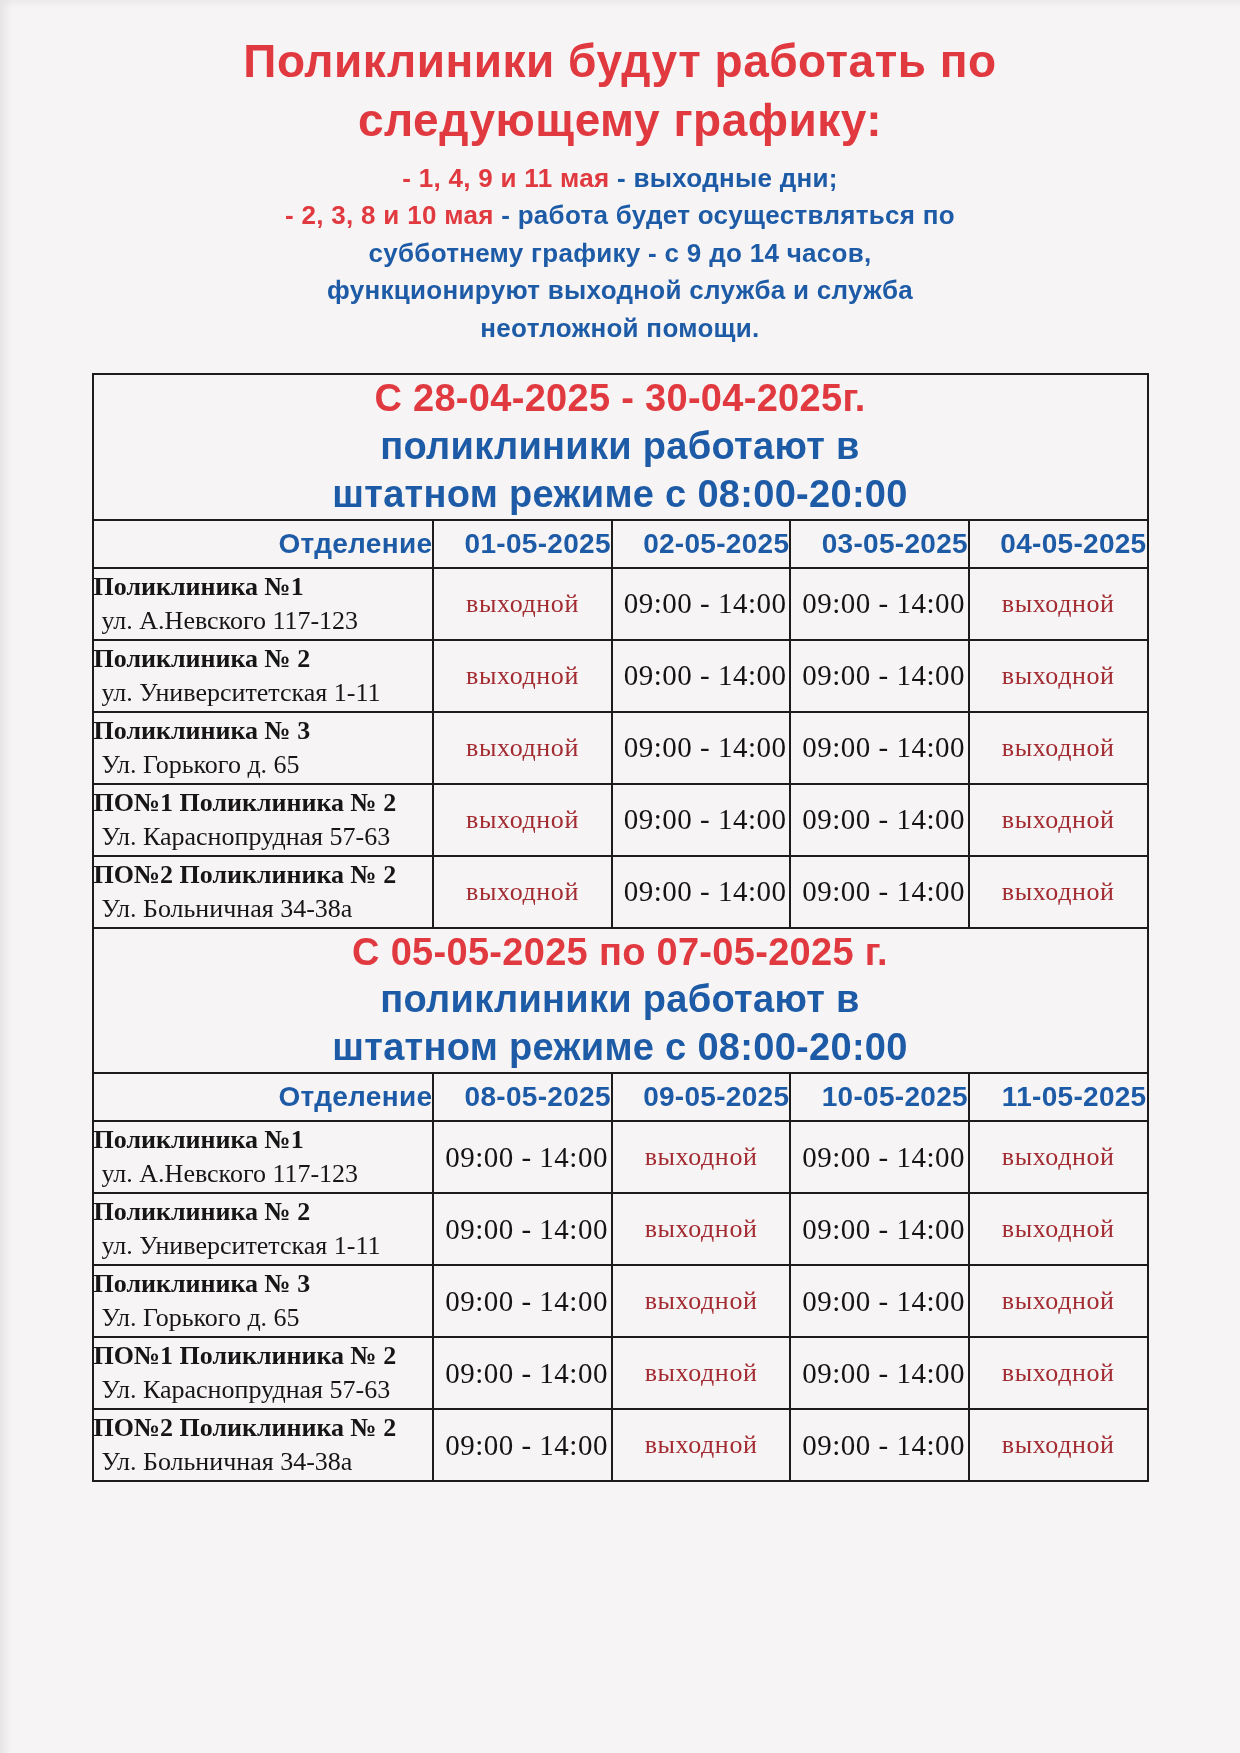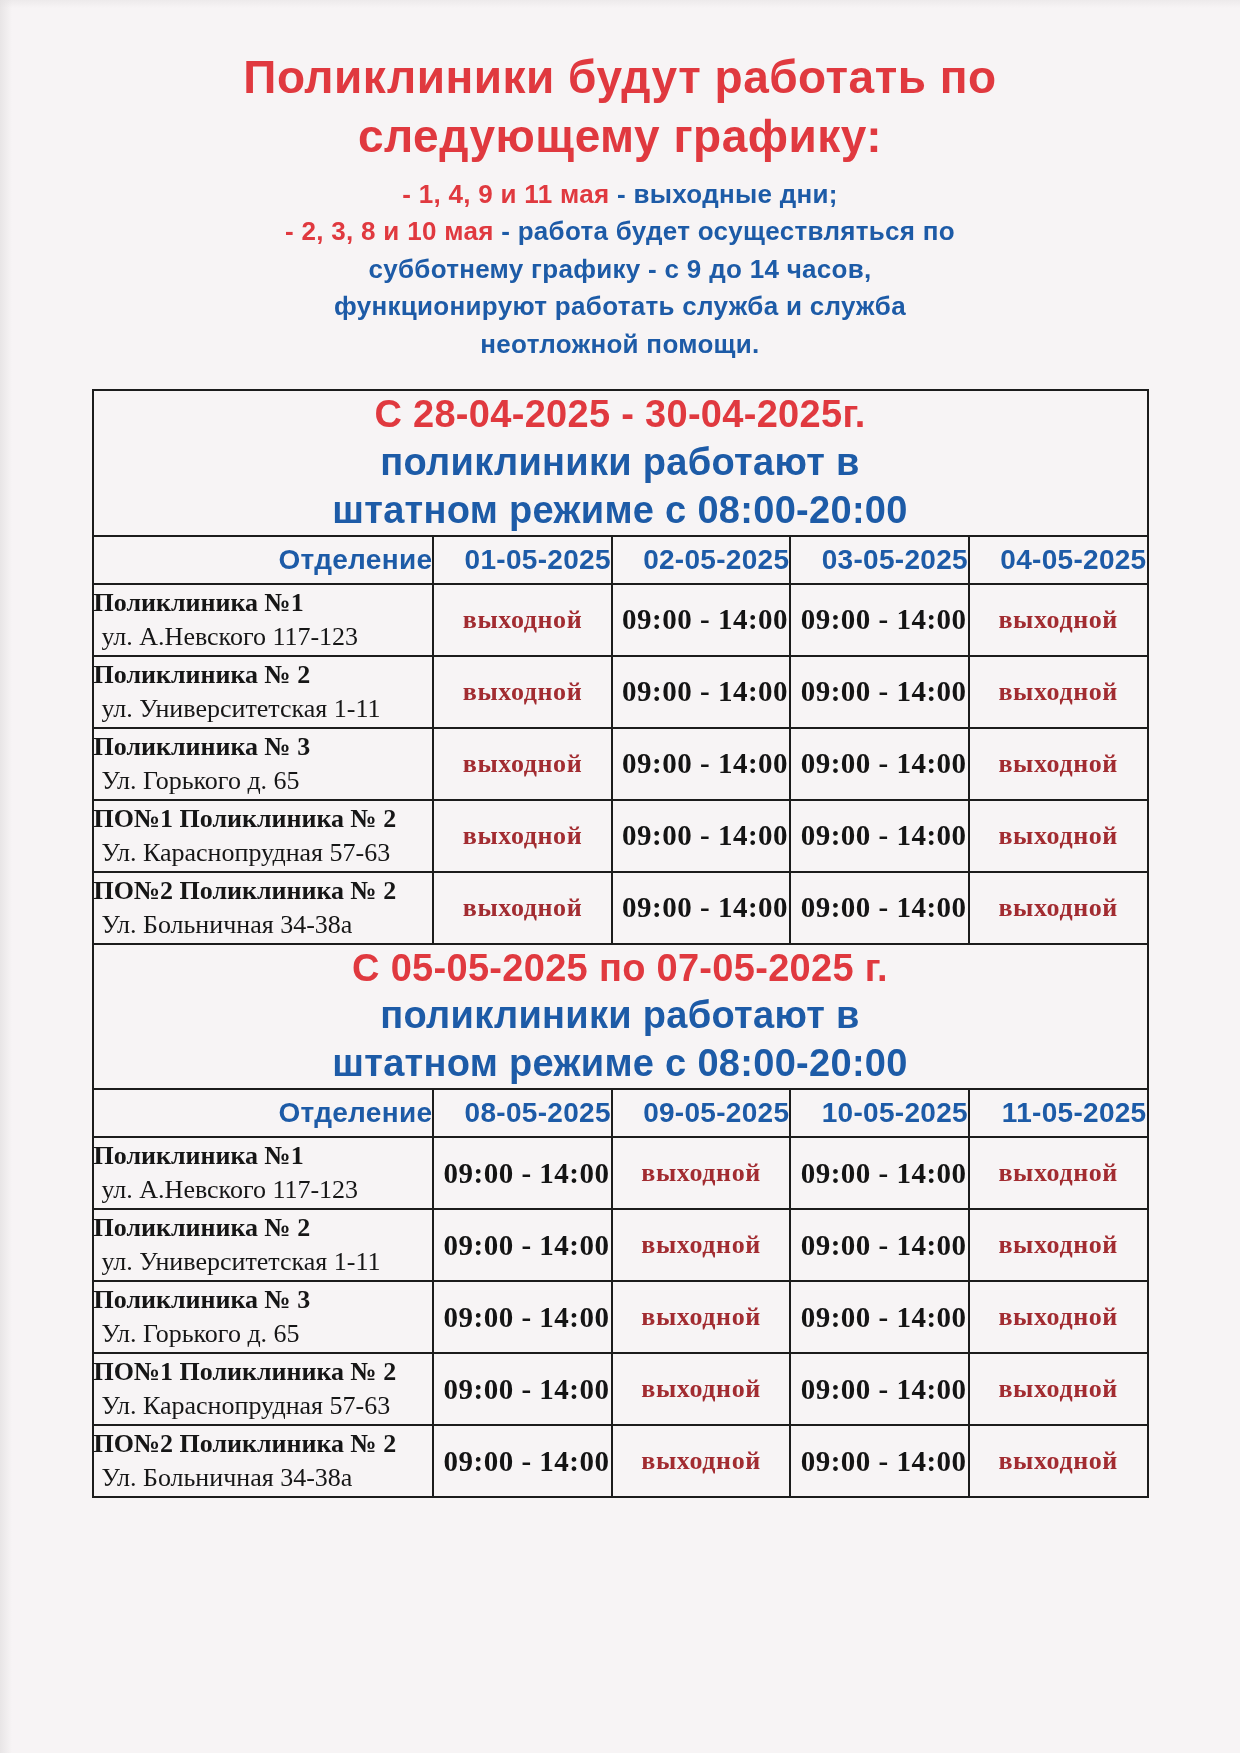--- a/index.html
+++ b/index.html
@@ -20,21 +20,21 @@
     content:"";position:absolute;left:0;top:0;right:0;height:8px;
     background:linear-gradient(180deg,#e3e0e1,rgba(227,224,225,0));
     opacity:.5;pointer-events:none;
   }
 
   .red{color:var(--red);}
   .blue{color:var(--blue);}
 
   .header{
     text-align:center;
-    padding-top:48px;
+    padding-top:32px;
   }
   .poster-title{
     font-size:46px;
     font-weight:bold;
     line-height:1.28;
     color:var(--red);
     letter-spacing:.5px;
   }
   .rules{
     margin-top:10px;
@@ -84,39 +84,39 @@
     padding:3px 8px 3px 12px;
     vertical-align:middle;
   }
   td.dept .dept-name{font-weight:bold;display:block;}
   td.dept .dept-address{display:block;margin-left:8px;}
   td.cell{
     height:70px;
     text-align:center;
     vertical-align:middle;
     font-family:"Liberation Serif",serif;
-    font-weight:bold;
+    font-weight:normal;
     border-radius:6px;
   }
   td.cell.time{font-size:29px;color:#141414;letter-spacing:.5px;padding-left:8px;}
   td.cell.off{font-size:26px;color:var(--maroon);letter-spacing:.6px;}
 </style>
 </head>
 <body style="--red: #e0393f; --blue: #1d5ba7; --maroon: #a22c31; background: rgb(247, 244, 245);">
 
 <div class="header">
   <div class="poster-title">
     <div>Поликлиники будут работать по</div>
     <div>следующему графику:</div>
   </div>
   <div class="rules">
     <div><span class="red">- 1, 4, 9 и 11 мая</span><span class="blue"> - выходные дни;</span></div>
     <div><span class="red">- 2, 3, 8 и 10 мая</span><span class="blue"> - работа будет осуществляться по</span></div>
     <div class="blue">субботнему графику - с 9 до 14 часов,</div>
-    <div class="blue">функционируют работать служба и служба</div>
+    <div class="blue">функционируют выходной служба и служба</div>
     <div class="blue">неотложной помощи.</div>
   </div>
 </div>
 
 <table class="schedule">
   <colgroup>
     <col class="c-dept">
       <col class="c-date">
       <col class="c-date">
       <col class="c-date">

